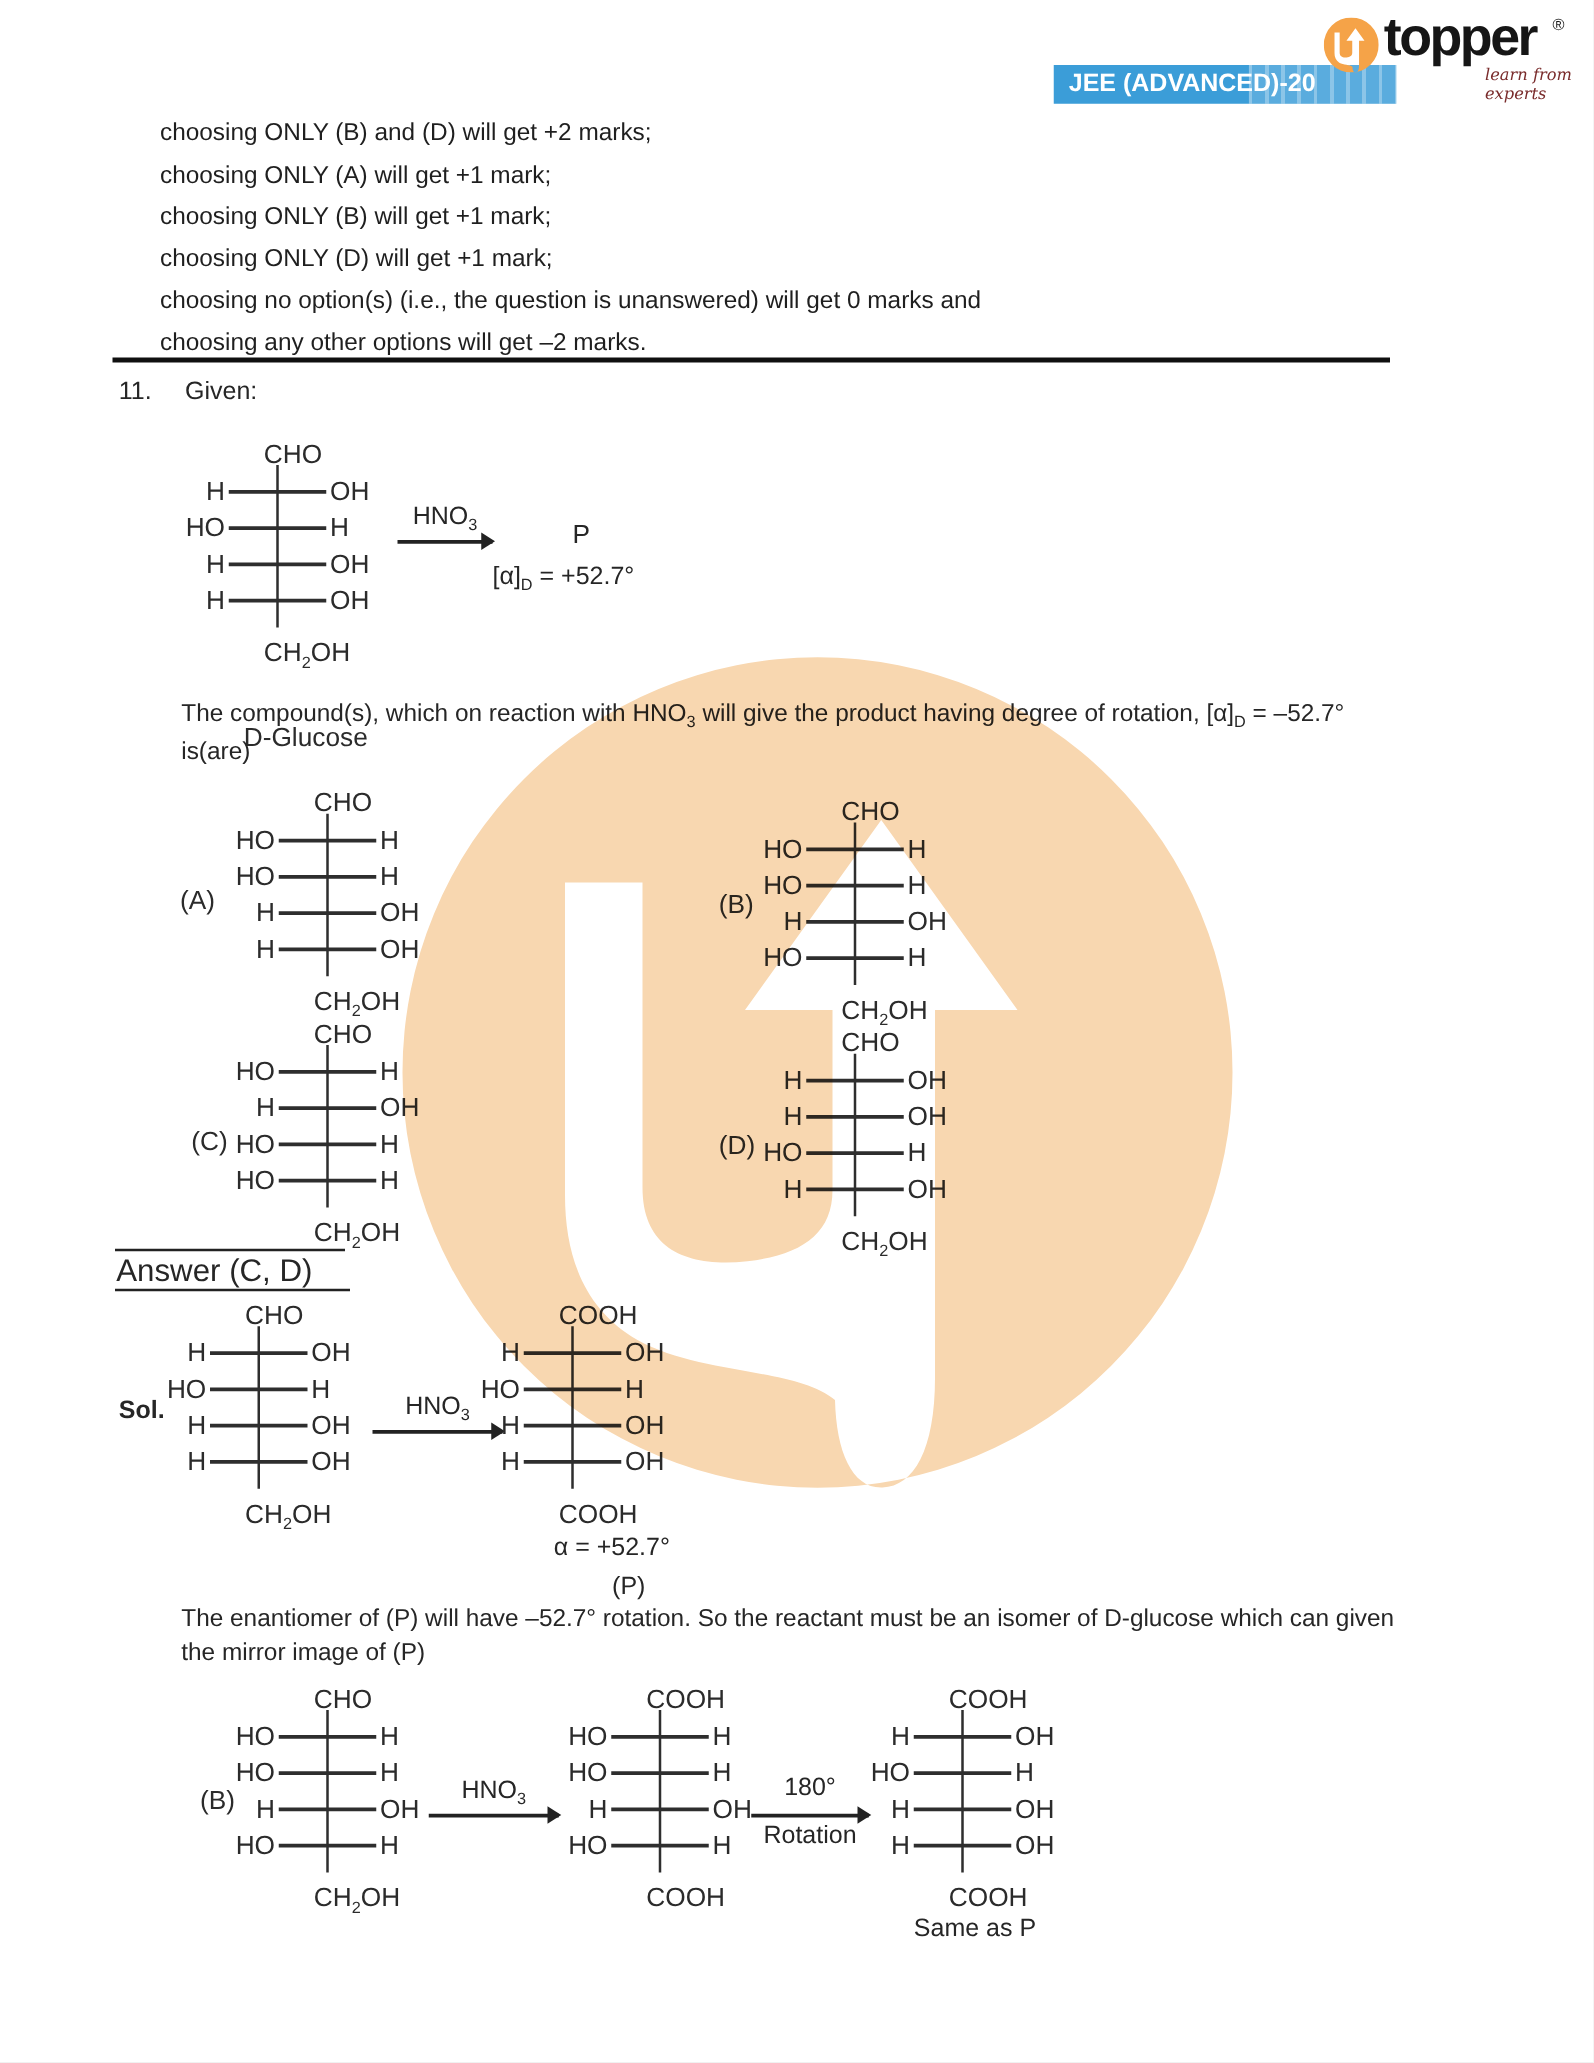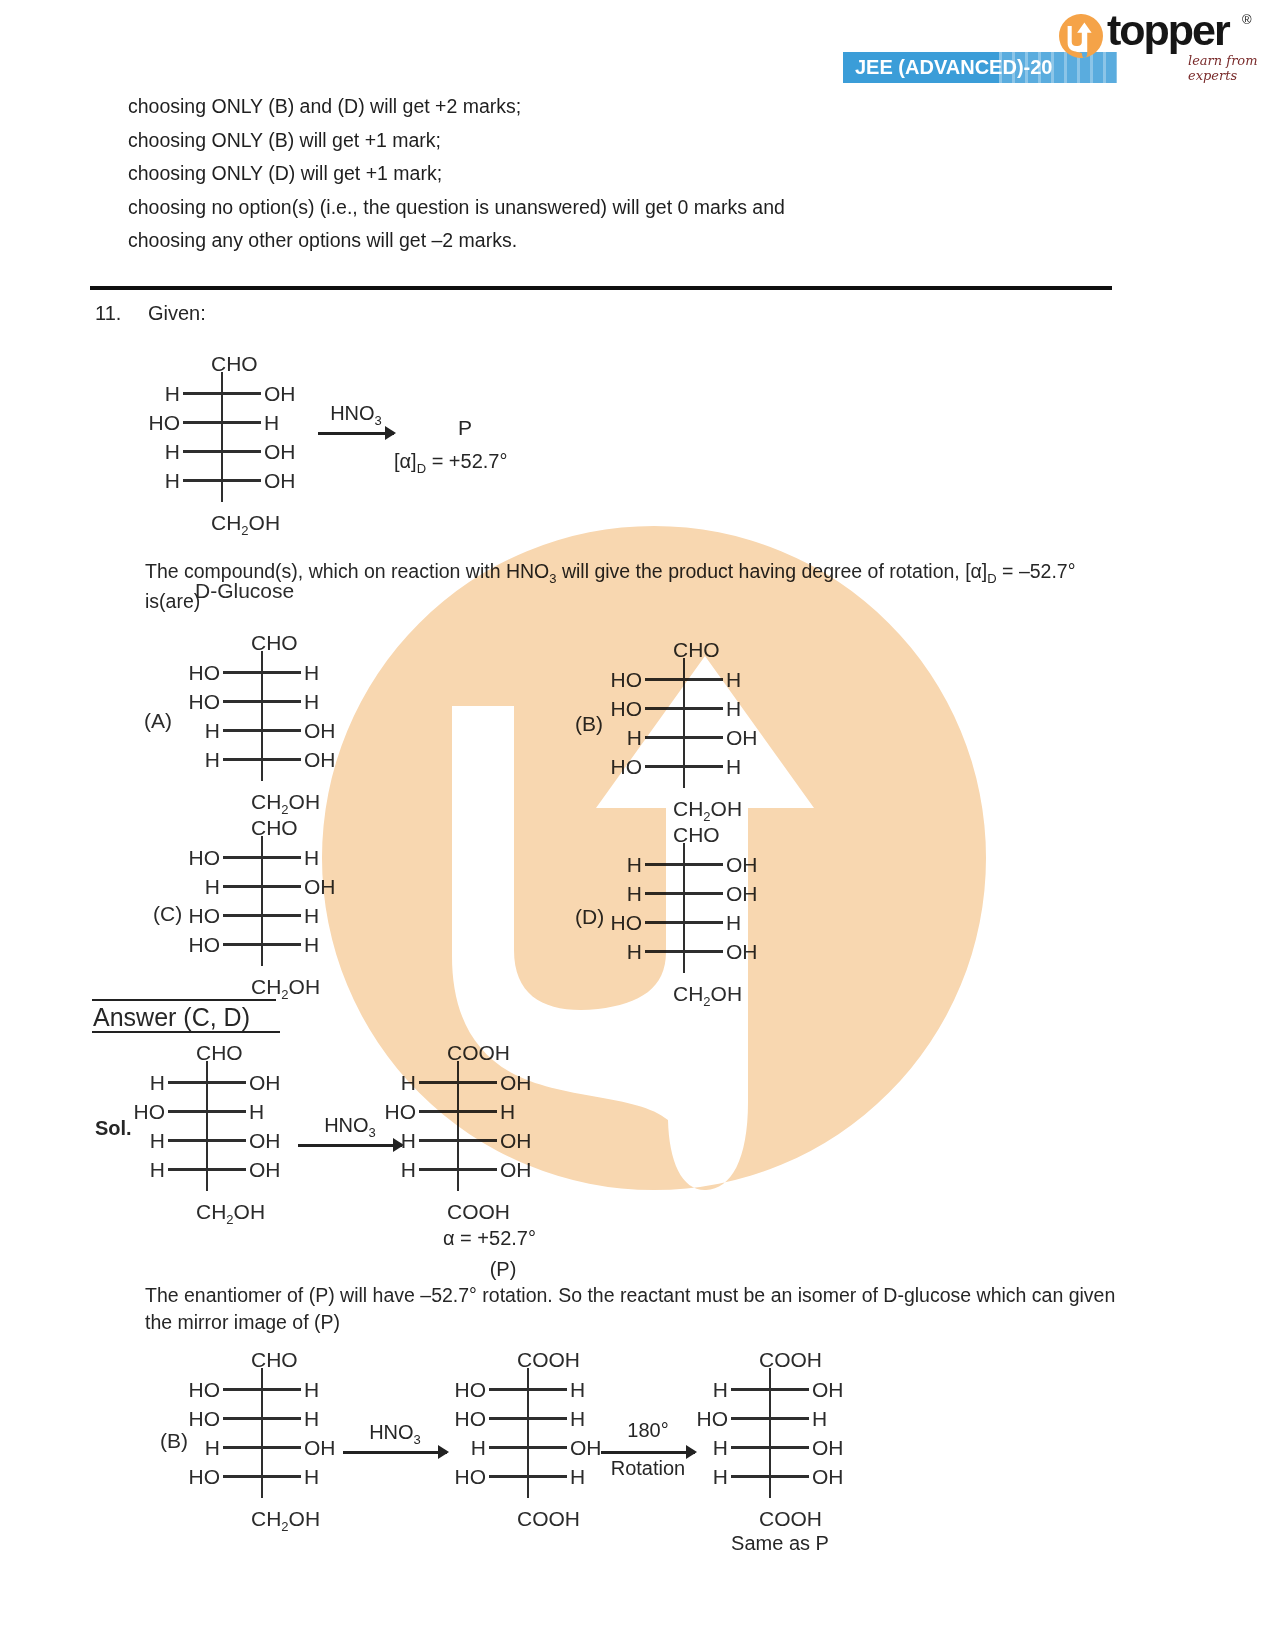--- a/index.html
+++ b/index.html
@@ -72,20 +72,21 @@
       L666,808 L596,808 L705,656 L814,808 L748,808 L748,1102
       C748,1160 731,1189 706,1190 C682,1191 669,1162 668,1120
       C637,1094 560,1100 510,1072 C468,1048 452,1006 452,956 Z"></path>
   </svg>
   <span class="brand">topper</span>
   <span class="brand-reg">®</span>
   <span class="tagline">learn from experts</span>
 
   <div class="marking">
     <div>choosing ONLY (B) and (D) will get +2 marks;</div>
+    <div>choosing ONLY (A) will get +1 mark;</div>
     <div>choosing ONLY (B) will get +1 mark;</div>
     <div>choosing ONLY (D) will get +1 mark;</div>
     <div>choosing no option(s) (i.e., the question is unanswered) will get 0 marks and</div>
     <div>choosing any other options will get –2 marks.</div>
   </div>
 
   <div class="rule"></div>
 
   <span class="qnum">11.</span>
   <span class="qgiven">Given:</span>

